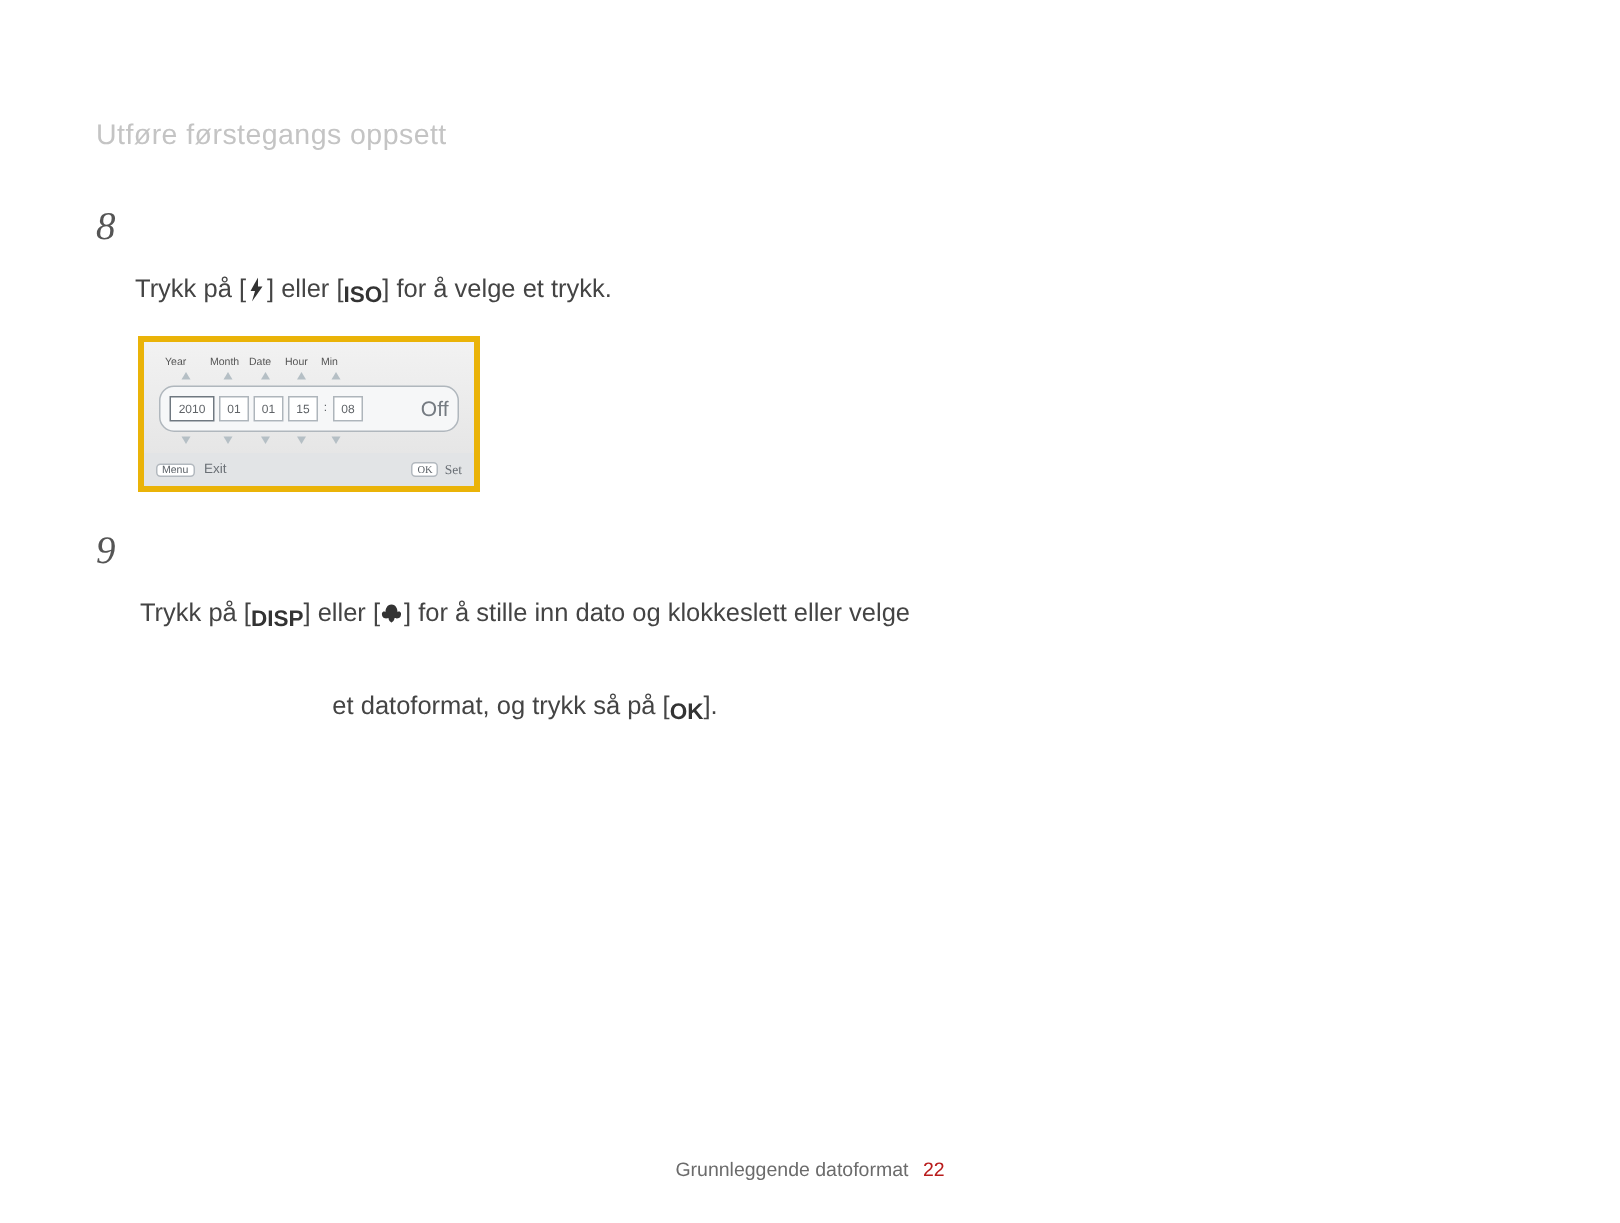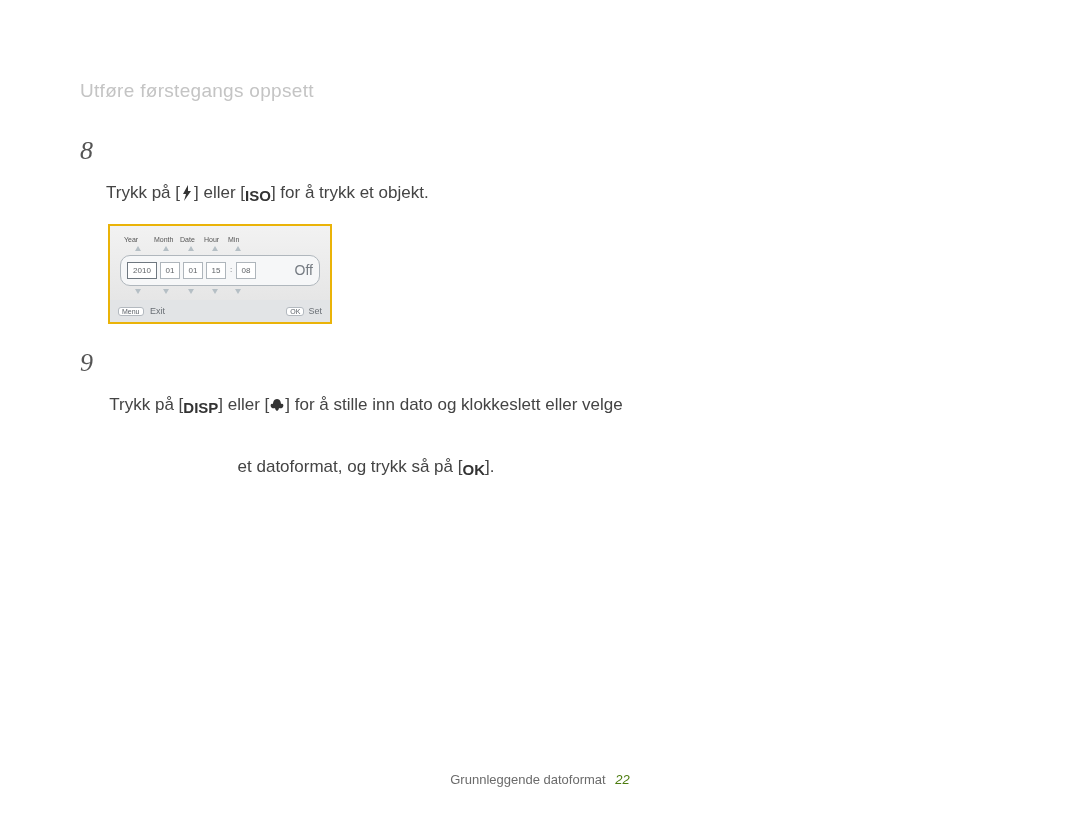--- a/index.html
+++ b/index.html
@@ -9,21 +9,21 @@
     height: 815px;
     background: #ffffff;
     font-family: Arial, Helvetica, sans-serif;
     color: #444444;
   }
   .page {
     position: relative;
     width: 1080px;
     height: 815px;
     box-sizing: border-box;
-    padding: 80px 80px 0 80px;
+    padding: 80px 80px 0 64px;
   }
   .section-title {
     font-size: 19px;
     font-weight: 300;
     color: #c4c4c4;
     letter-spacing: 0.3px;
     margin-bottom: 36px;
   }
   .step {
     display: flex;
@@ -54,21 +54,21 @@
     height: 18px;
     padding: 0;
     margin-top: 44px;
   }
   .inline-label svg { display: block; }
 
   
   .lcd {
     width: 220px;
     margin: 18px 0 26px 28px;
-    border: 2px solid #eab308;
+    border: 4px solid #eab308;
     background: #ffffff;
     padding: 0;
   }
   .lcd-inner {
     background: linear-gradient(#f2f2f2, #e6e6e6);
     padding: 10px 10px 6px 10px;
   }
   .lcd-labels {
     display: flex;
     gap: 6px;
@@ -143,48 +143,48 @@
   .pill {
     display: inline-block;
     background: #ffffff;
     border: 1px solid #b3b9bf;
     border-radius: 3px;
     padding: 0 3px;
     font-size: 7px;
     margin-right: 4px;
     color: #5b6167;
   }
-  .lcd-footer .right { margin-left: auto; display:flex; align-items:flex-end; }
+  .lcd-footer .right { margin-left: auto; display:flex; align-items:flex-end;font-family:Liberation Serif, serif; }
 
   .page-footer {
     position: absolute;
     bottom: 28px;
     left: 0;
     width: 1080px;
     text-align: center;
     font-size: 13px;
     color: #6b6b6b;
   }
-  .page-footer .pn { margin-left: 6px; color:#4d7c0f;font-style:italic; }
+  .page-footer .pn { margin-left: 6px; color:#b91c1c; }
 </style>
 </head>
 <body>
 
 <div class="page">
 
   <div class="section-title">Utføre førstegangs oppsett</div>
 
   <div class="step">
     <div class="step-num">8</div>
     <div class="step-body">
       <span>Trykk på [</span><span class="inline-label">
           <svg width="14" height="16" viewBox="0 0 14 16">
             <polygon points="8,0 3,9 6,9 4,16 11,6 8,6" fill="#333"></polygon>
           </svg>
-        </span><span>] eller [</span><span class="inline-label" style="font-weight:bold; font-size:15px; color:#333;">ISO</span><span>] for å trykk et objekt.</span>
+        </span><span>] eller [</span><span class="inline-label" style="font-weight:bold; font-size:15px; color:#333;">ISO</span><span>] for å velge et trykk.</span>
     </div>
   </div>
 
   <div class="lcd">
     <div class="lcd-inner">
       <div class="lcd-labels">
         <span>Year</span>
         <span>Month</span>
         <span>Date</span>
         <span>Hour</span>

